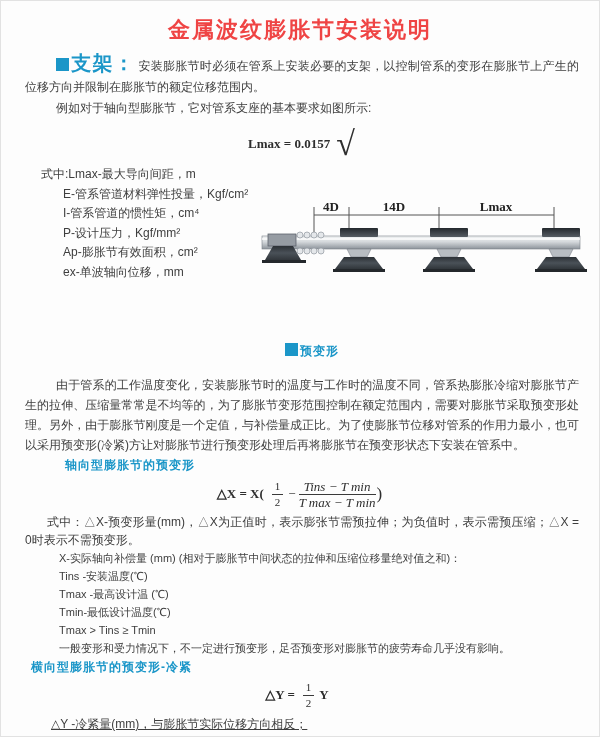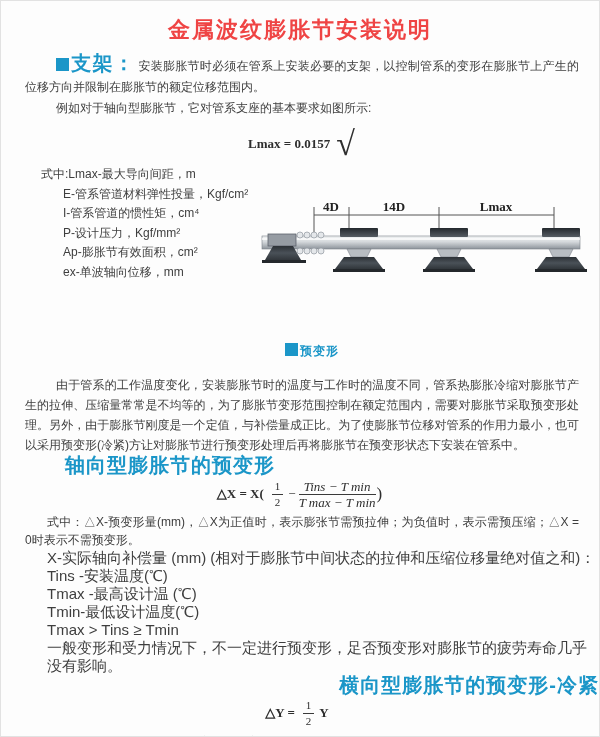--- a/index.html
+++ b/index.html
@@ -14,23 +14,23 @@
     font-weight:bold; color:#ef4444; letter-spacing:2px;
   }
   .para { font-size:12px; line-height:21px; margin:0 20px 0 24px; text-align:justify; }
   .first-indent { text-indent:31px; }
   .sec-head-inline { color:var(--accent); font-size:20px; font-weight:bold; letter-spacing:1px; }
   .sq {
     display:inline-block; width:13px; height:13px; background:var(--accent);
     margin-right:2px; vertical-align:-1px;
   }
   .sec-title { margin:0 0 14px 24px; font-size:12px; line-height:20px; color:var(--accent); font-weight:bold; letter-spacing:1px;text-align:center; }
-  .sub-heading { font-size:20px; line-height:20px; color:var(--accent); font-weight:bold; letter-spacing:1px; margin:0; }
+  .sub-heading { font-size:12px; line-height:20px; color:var(--accent); font-weight:bold; letter-spacing:1px; margin:0; }
   .sub-axial { margin:0 0 0 64px; }
-  .sub-lateral { margin:0 0 0 30px;text-align:right; }
+  .sub-lateral { margin:0 0 0 30px; }
 
   
   .formula-row {
     display:flex; justify-content:center; align-items:center;
     font-family:"Liberation Serif", serif; font-size:13px; color:#2e2e2e;
   }
   .f1 { margin:8px 0 4px; height:34px; }
   .f2 { margin:4px 0; height:30px; }
   .f3 { margin:4px 0 6px; height:28px; }
   .fml-bold { font-weight:bold; margin-right:6px; }
@@ -46,21 +46,21 @@
   
   .defs-area { position:relative; height:176px; margin:0 0 0 40px; }
   .defs-line { font-size:12px; line-height:19.5px; }
   .def-item { padding-left:22px; }
   .sign-note, .closing-note { font-size:12px; line-height:19.5px; padding-left:21px; text-align:left; margin-right:0; }
 
   .diagram { position:absolute; left:219px; top:30px; }
   .dim-label { font-family:"Liberation Serif", serif; font-weight:bold; font-size:13px; fill:#222; }
 
   .where-para { font-size:12px; line-height:18px; margin:4px 20px 0 24px; text-indent:22px; text-align:justify; }
-  .spec-line { font-size:15px; line-height:18px; margin-left:46px; }
+  .spec-line { font-size:11px; line-height:18px; margin-left:58px; }
   .note-line { font-size:12px; line-height:18px; margin:6px 20px 0 50px;text-decoration:underline; }
   .predeform-body { line-height:20px; }
 </style>
 </head>
 <body>
 
 <div class="page">
 
   <h1 class="title">金属波纹膨胀节安装说明</h1>
 

